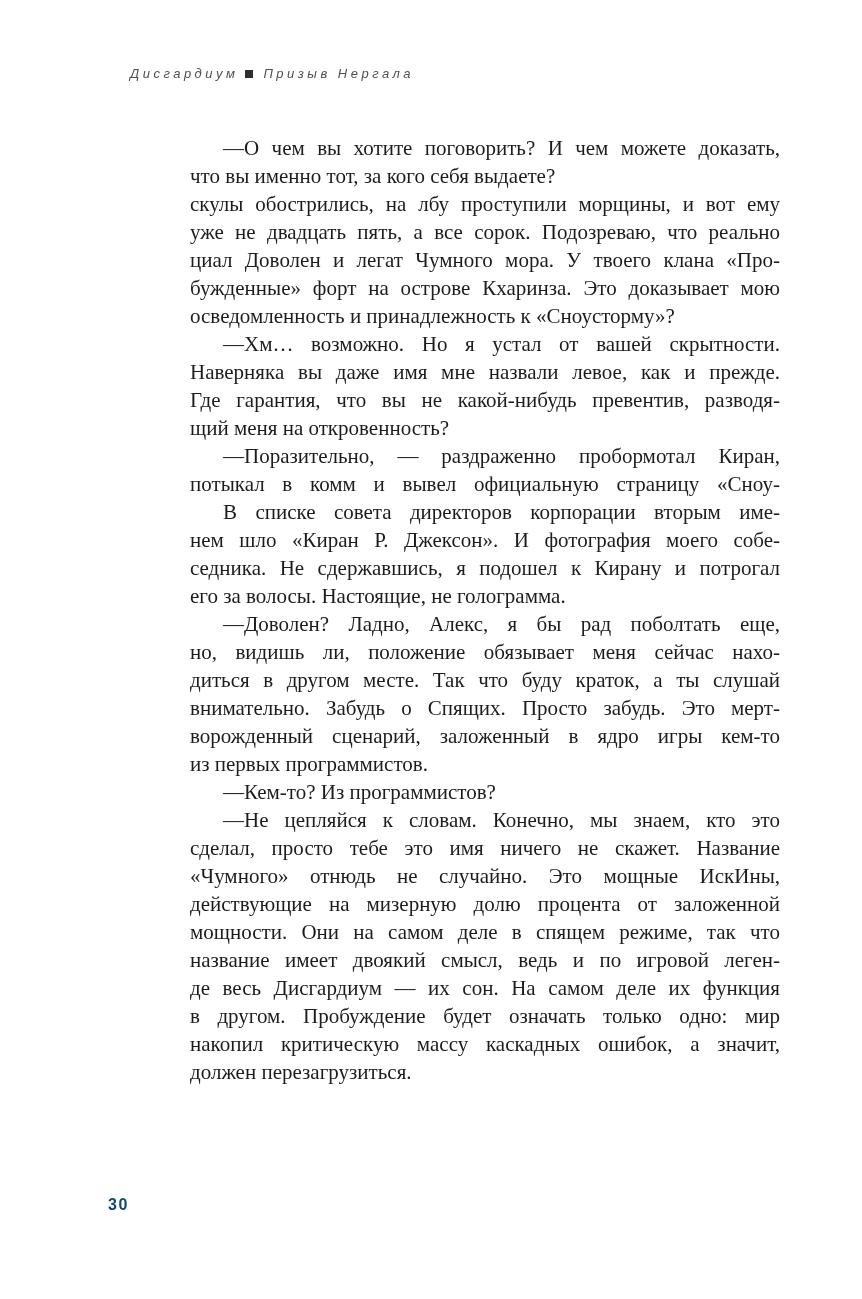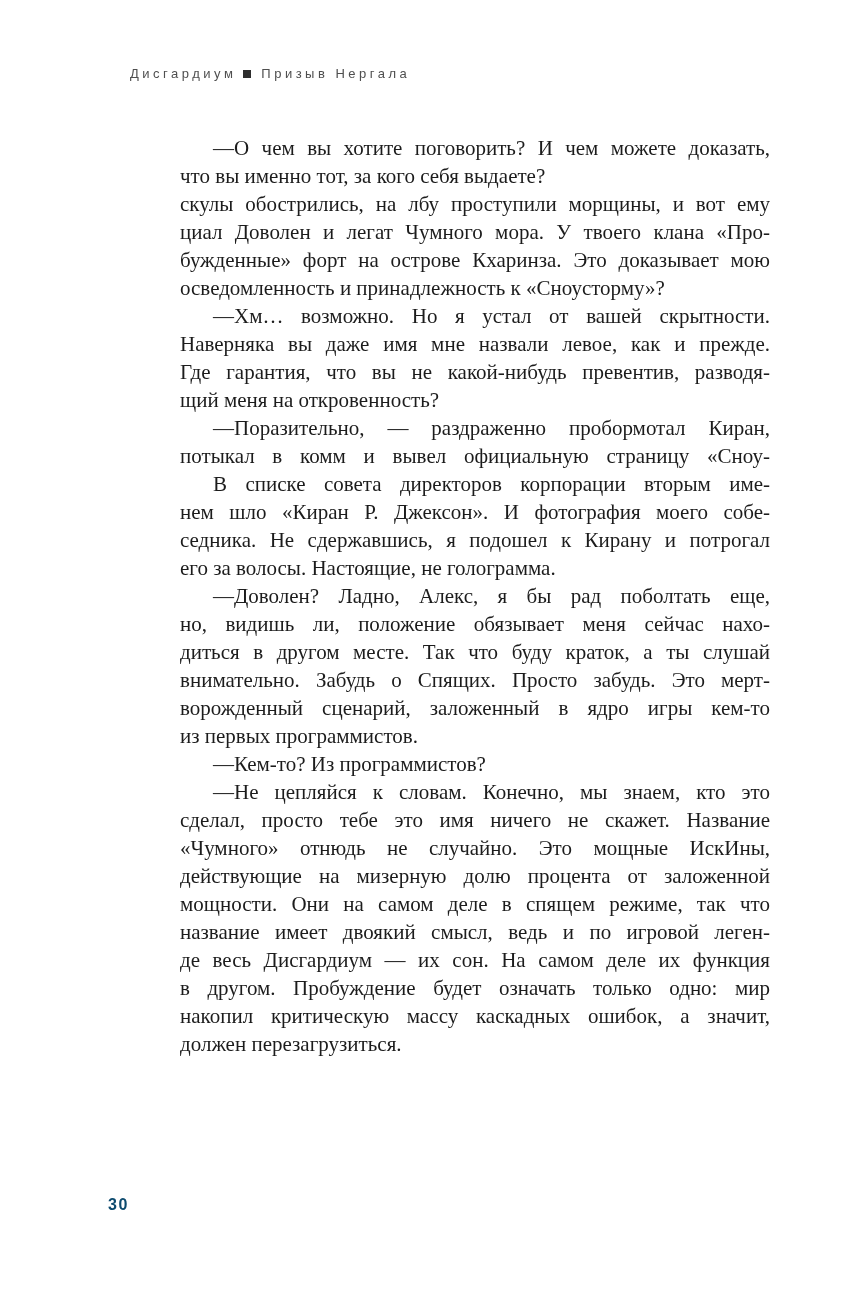--- a/index.html
+++ b/index.html
@@ -20,33 +20,34 @@
     top: 66px;
     left: 130px;
     font-family: "Liberation Sans", sans-serif;
     font-size: 13px;
     font-weight: 500;
     letter-spacing: 3.5px;
     color: #4f4f4f;
     white-space: nowrap;
     display: flex;
     align-items: center;
+    font-style: italic;
   }
   .sq-bullet {
     display: inline-block;
     width: 8px;
     height: 8px;
     background: #2e2e2e;
     margin: 0 10px 0 7px;
     flex: 0 0 auto;
   }
   .body-text {
     position: absolute;
     top: 134px;
-    left: 180px;
+    left: 190px;
     width: 590px;
     color: #1c1c1c;
   }
   .line {
     font-size: 21px;
     line-height: 28px;
     height: 28px;
     text-align: justify;
     text-align-last: justify;
     overflow: hidden;
@@ -77,20 +78,21 @@
   <div class="running-header">
     <span>Дисгардиум</span>
     <span class="sq-bullet"></span>
     <span>Призыв Нергала</span>
   </div>
 
   <div class="body-text">
       <div class="line indent">—О чем вы хотите поговорить? И чем можете доказать,</div>
       <div class="line plast">что вы именно тот, за кого себя выдаете?</div>
       <div class="line">скулы обострились, на лбу проступили морщины, и вот ему</div>
+      <div class="line">уже не двадцать пять, а все сорок. Подозреваю, что реально</div>
       <div class="line">циал Доволен и легат Чумного мора. У твоего клана «Про-</div>
       <div class="line">бужденные» форт на острове Кхаринза. Это доказывает мою</div>
       <div class="line plast">осведомленность и принадлежность к «Сноусторму»?</div>
       <div class="line indent">—Хм… возможно. Но я устал от вашей скрытности.</div>
       <div class="line">Наверняка вы даже имя мне назвали левое, как и прежде.</div>
       <div class="line">Где гарантия, что вы не какой-нибудь превентив, разводя-</div>
       <div class="line plast">щий меня на откровенность?</div>
       <div class="line indent">—Поразительно, — раздраженно пробормотал Киран,</div>
       <div class="line">потыкал в комм и вывел официальную страницу «Сноу-</div>
       <div class="line indent">В списке совета директоров корпорации вторым име-</div>

